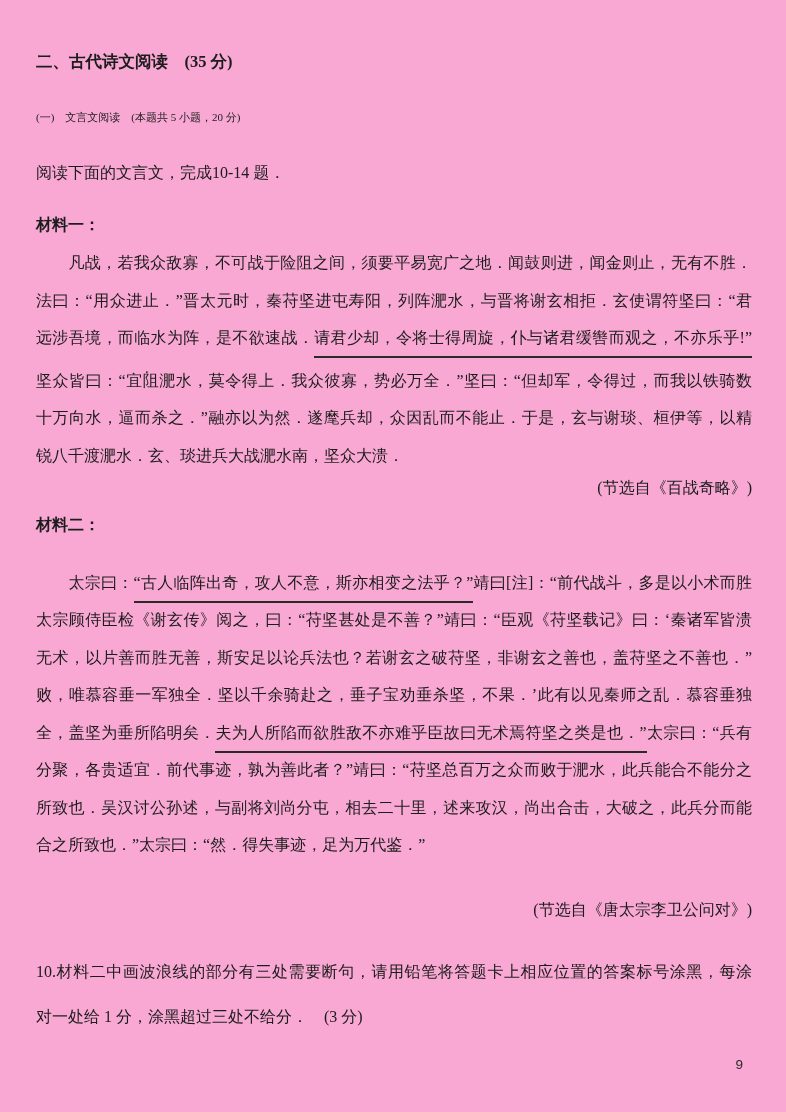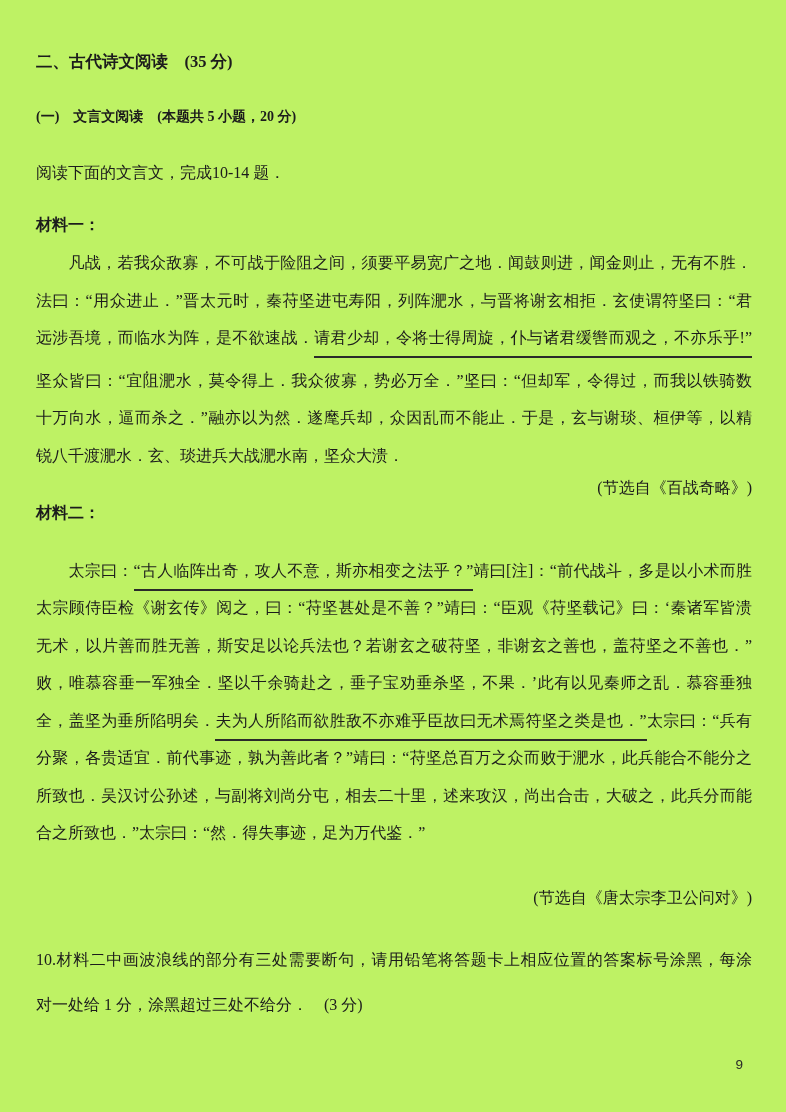--- a/index.html
+++ b/index.html
@@ -1,32 +1,32 @@
 <!DOCTYPE html>
 <html><head>
 <meta charset="utf-8">
 <style>
   html,body{margin:0;padding:0;background:#ffffff;}
   .page{
     position:relative;
     width:786px;height:1112px;
-    background:#bef264;
+    background:#f9a8d4;
     color:#1c1c1c;
     font-family:"Liberation Serif","DejaVu Serif",serif;
     font-size:16px;
     box-sizing:border-box;
     padding:52px 34px 0 36px;
     overflow:hidden;
   }
   .h1{font-weight:bold;font-size:16.5px;line-height:20px;height:20px;}
-  .h2{font-weight:bold;font-size:14px;line-height:20px;height:20px;margin-top:35px;}
+  .h2{font-weight:normal;font-size:11px;line-height:20px;height:20px;margin-top:35px;}
   .intro{line-height:20px;height:20px;margin-top:36px;}
   .mlabel{font-weight:bold;line-height:20px;height:20px;}
   .mlabel.m1{margin-top:32px;}
-  .mlabel.m2{margin-top:5px;}
+  .mlabel.m2{margin-top:17px;}
   .para{margin-top:18px;}
   .para.p2{margin-top:38px;}
   .tline{height:37.5px;line-height:20px;overflow:visible;}
   .tline.fill{text-align:justify;text-align-last:justify;text-justify:inter-character;}
   .tline.short{height:26px;}
   .tline.stray{height:5px;line-height:4px;padding-left:109px;font-size:15px;}
   .ul{border-bottom:2px solid #2a2a2a;padding-bottom:10px;}
   .source{text-align:right;line-height:20px;height:20px;}
   .source.s1{margin-top:6px;font-family:Liberation Serif, serif;}
   .source.s2{margin-top:39px;}

